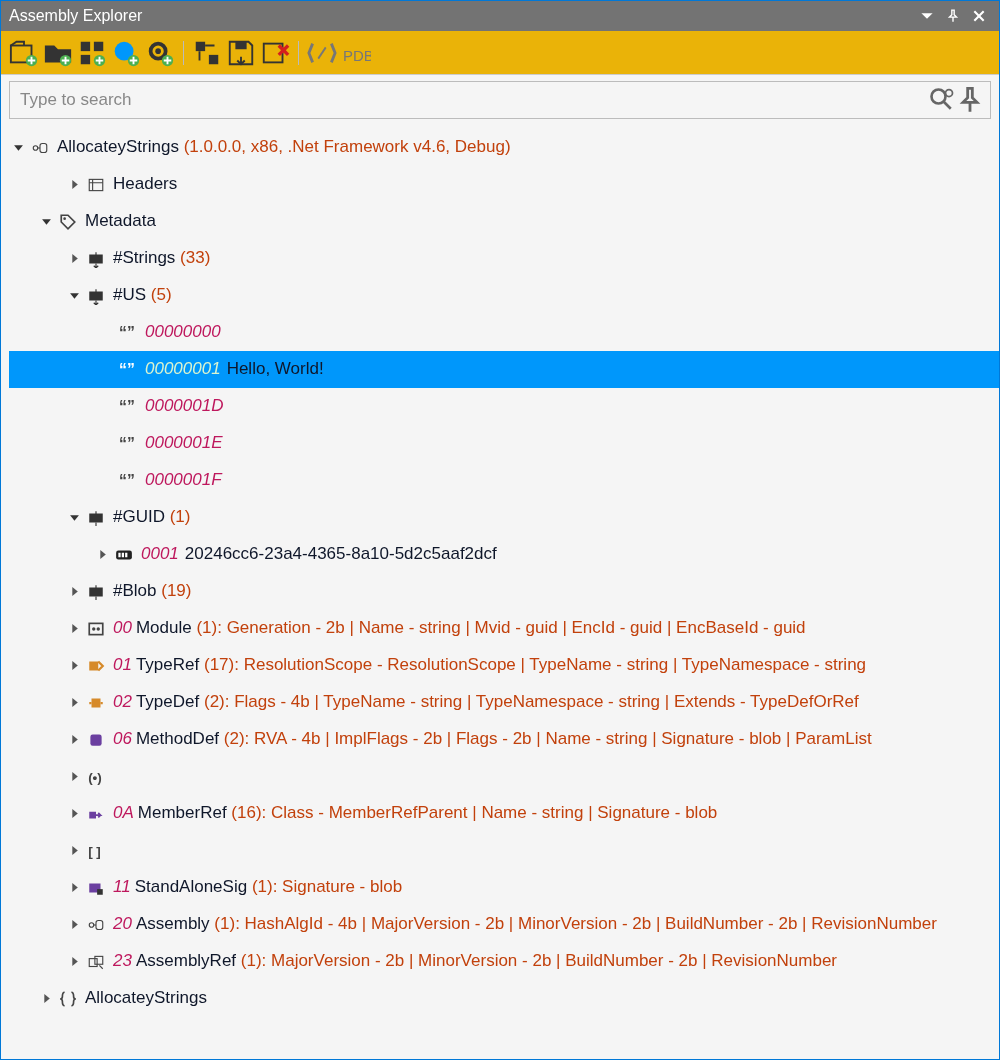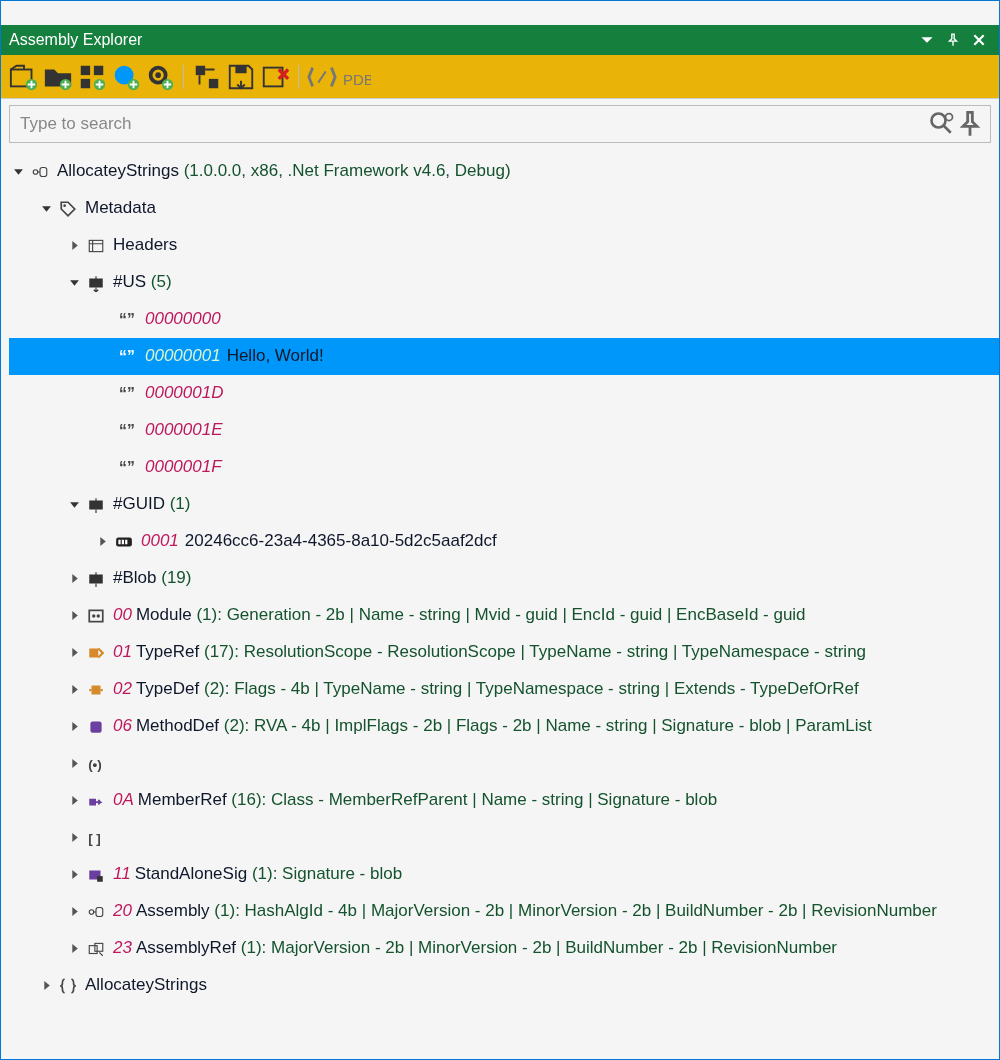--- a/index.html
+++ b/index.html
@@ -7,28 +7,27 @@
     font-family: "Segoe UI", Tahoma, sans-serif;
     font-size: 16px;
     background: #f5f5f5;
     color: #222;
     width: 1000px;
     height: 1060px;
     overflow: hidden;
     border: 1px solid #0078d7;
   }
   .titlebar {
-    background: #15803d;
+    background: #737373;
     color: #fff;
     height: 30px;
     display: flex;
     align-items: center;
     padding: 0 8px;
     font-size: 16px;
-    margin-top: 24px;
   }
   .titlebar .title { flex: 1; }
   .titlebar .tb-btn {
     width: 24px; height: 24px;
     display: flex; align-items: center; justify-content: center;
     color: #fff;
     cursor: pointer;
     margin-left: 2px;
   }
   .tb-btn svg { width: 14px; height: 14px; }
@@ -108,21 +107,21 @@
   .arrow svg { width: 11px; height: 11px; }
   .icon {
     width: 22px; height: 22px;
     display: inline-flex; align-items: center; justify-content: center;
     margin-right: 6px;
     color: #444;
     flex-shrink: 0;
   }
   .icon svg { width: 18px; height: 18px; }
   .label { color: #0f172a; }
-  .dim { color: #14532d; }
+  .dim { color: #c2410c; }
   .addr { color: #be185d; font-style: italic; margin-right: 6px; }
   .addr-outer { margin-right: 4px; }
   .row .txt { display: inline; }
 </style>
 </head>
 <body>
 
 <div class="titlebar">
   <span class="title">Assembly Explorer</span>
   <span class="tb-btn">
@@ -246,20 +245,36 @@
         <svg viewBox="0 0 16 16">
           <circle cx="4" cy="8" r="2" fill="none" stroke="#444"></circle>
           <rect x="8" y="4" width="6" height="8" rx="2" fill="none" stroke="#444"></rect>
           <path d="M6 8h2" stroke="#444"></path>
         </svg>
       </span>
     <span class="txt"><span class="label">AllocateyStrings</span> <span class="dim">(1.0.0.0, x86, .Net Framework v4.6, Debug)</span></span>
   </div>
 
   <div class="row">
+    <span class="indent" style="width:56px"></span>
+    <span class="arrow">
+        <svg viewBox="0 0 10 10">
+          <path d="M3 1 L8 5 L3 9 Z" fill="#555"></path>
+        </svg>
+      </span>
+    <span class="icon">
+        <svg viewBox="0 0 16 16">
+          <rect x="2" y="3" width="12" height="10" fill="none" stroke="#444"></rect>
+          <path d="M2 6h12M5 3v10" stroke="#444"></path>
+        </svg>
+      </span>
+    <span class="label">Headers</span>
+  </div>
+
+  <div class="row">
     <span class="indent" style="width:28px"></span>
     <span class="arrow">
         <svg viewBox="0 0 10 10">
           <path d="M1 3 L5 8 L9 3 Z" fill="#333"></path>
         </svg>
       </span>
     <span class="icon">
         <svg viewBox="0 0 16 16">
           <path d="M2 2h6l6 6-6 6-6-6z" fill="none" stroke="#444" stroke-width="1.5"></path>
           <circle cx="5" cy="5" r="1.2" fill="#444"></circle>
@@ -270,27 +285,26 @@
 
   <div class="row">
     <span class="indent" style="width:56px"></span>
     <span class="arrow">
         <svg viewBox="0 0 10 10">
           <path d="M3 1 L8 5 L3 9 Z" fill="#555"></path>
         </svg>
       </span>
     <span class="icon">
         <svg viewBox="0 0 16 16">
-          <rect x="2" y="3" width="12" height="10" fill="none" stroke="#444"></rect>
-          <path d="M2 6h12M5 3v10" stroke="#444"></path>
-        </svg>
-      </span>
-    <span class="label">Headers</span>
-  </div>
-
+          <rect x="2" y="4" width="12" height="8" fill="#333"></rect>
+          <path d="M8 2v3M8 12v3M6 14l2 2 2-2" stroke="#333" fill="none"></path>
+        </svg>
+      </span>
+    <span class="txt"><span class="label">#Strings</span> <span class="dim">(33)</span></span>
+  </div>
 
   <div class="row">
     <span class="indent" style="width:56px"></span>
     <span class="arrow">
         <svg viewBox="0 0 10 10">
           <path d="M1 3 L5 8 L9 3 Z" fill="#333"></path>
         </svg>
       </span>
     <span class="icon">
         <svg viewBox="0 0 16 16">

